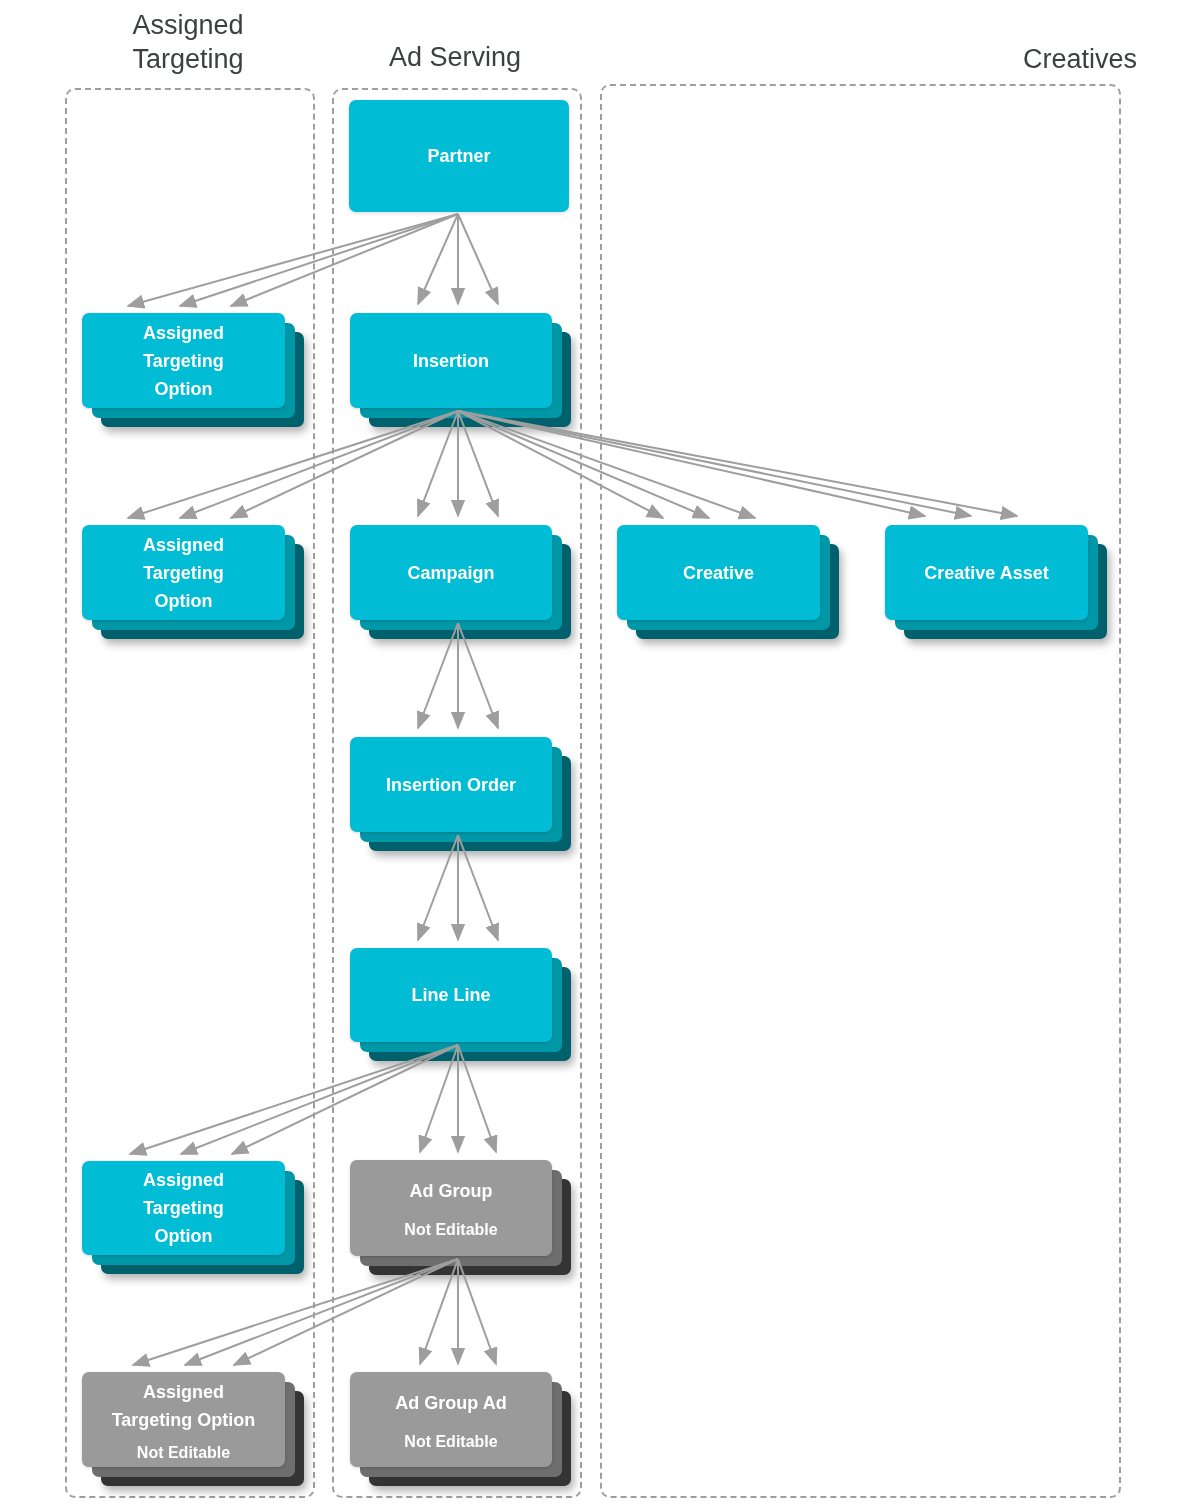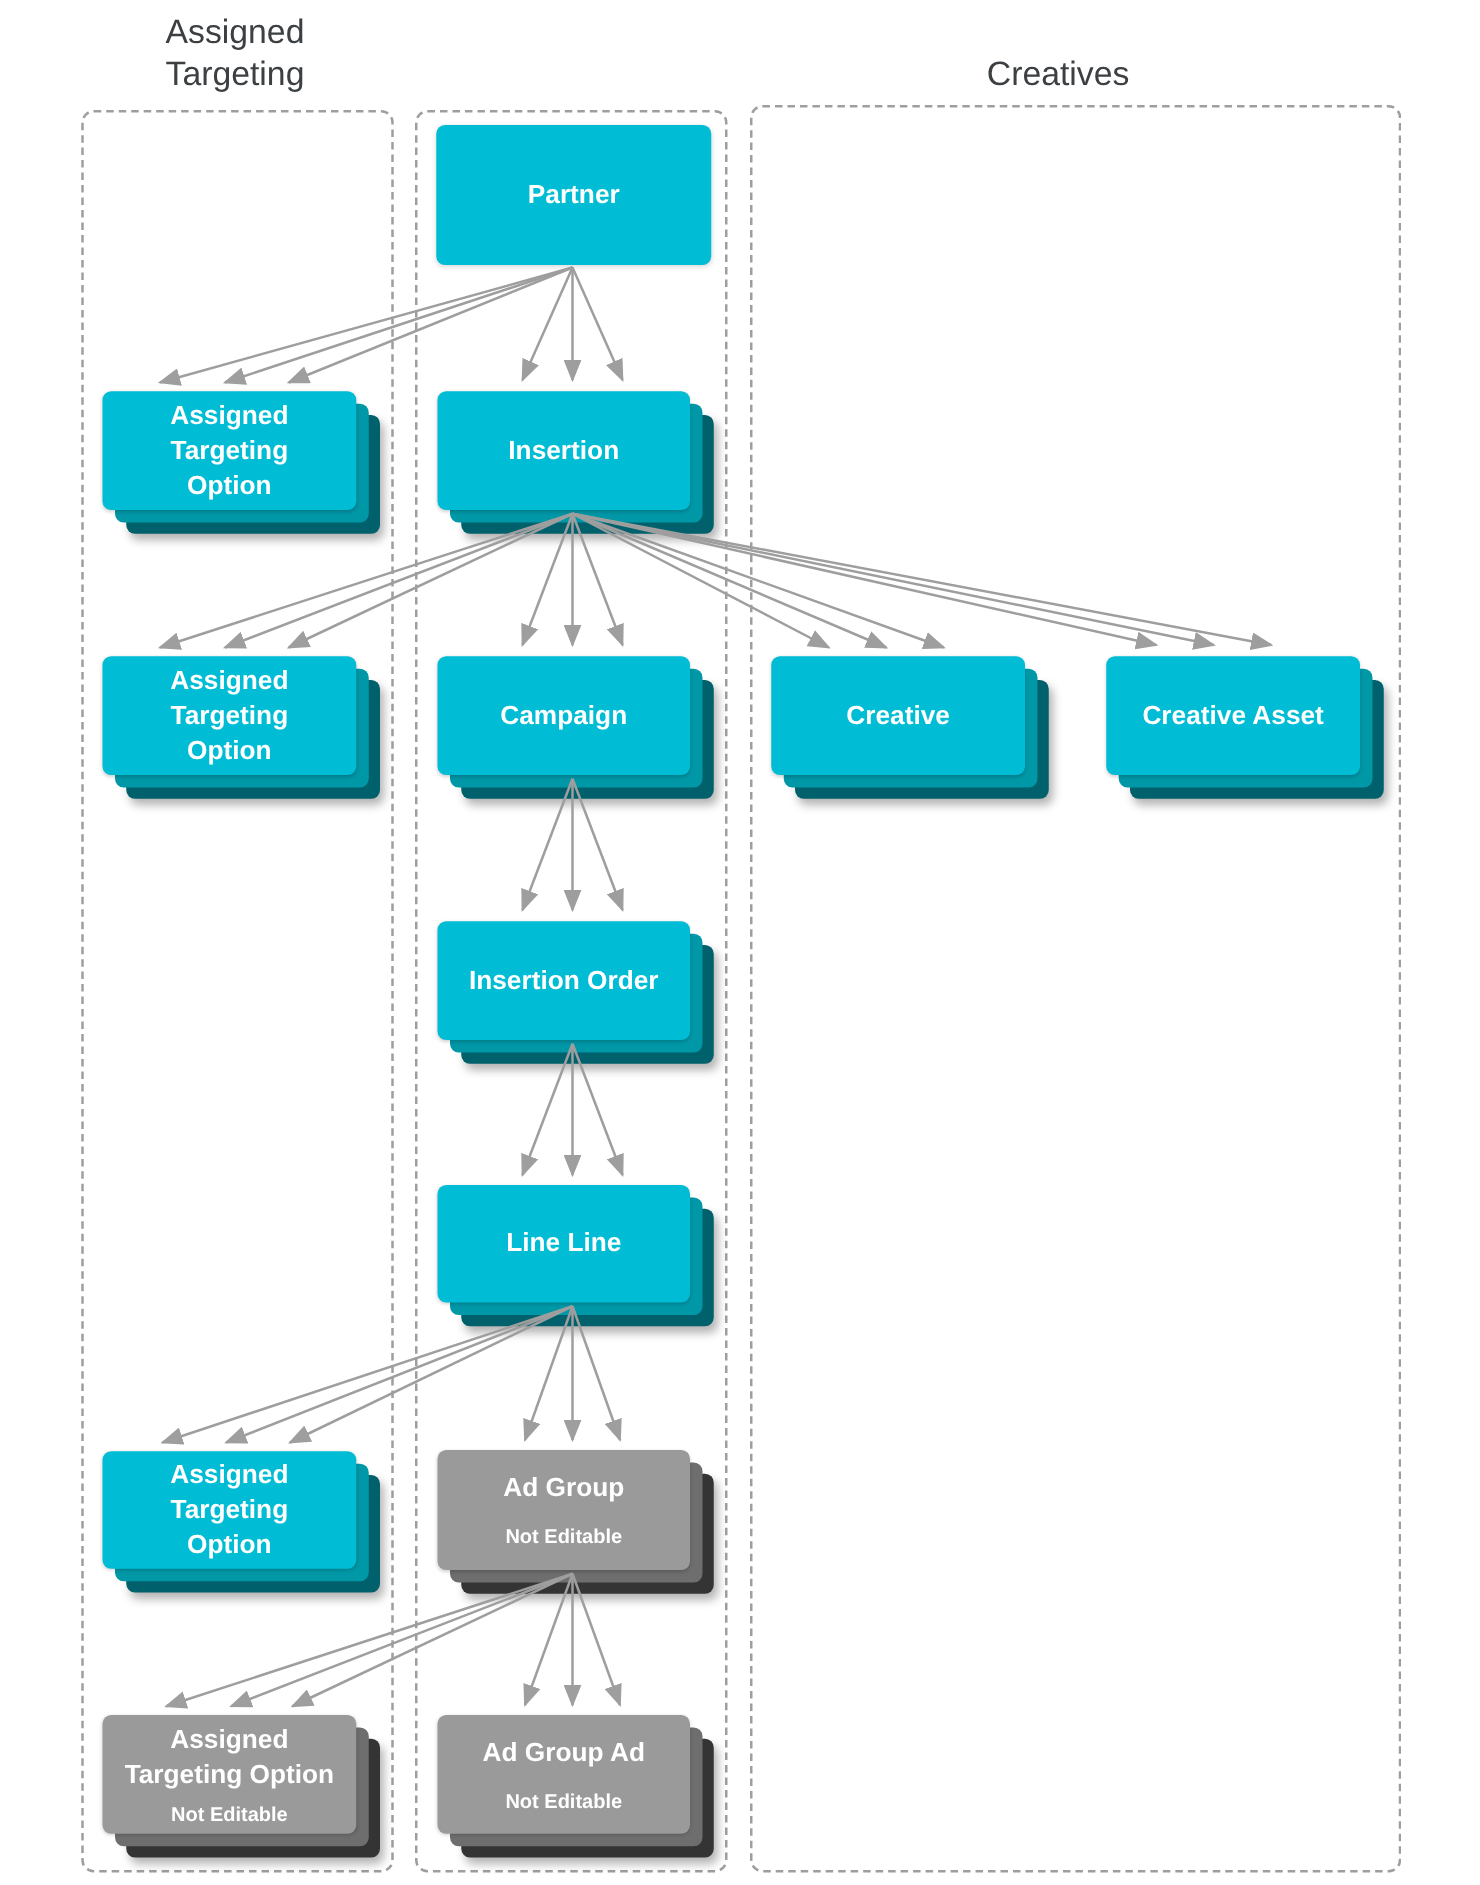--- a/index.html
+++ b/index.html
@@ -25,36 +25,37 @@
   .flat .layer.top { box-shadow:0 1px 4px rgba(0,0,0,0.15); }
 
   .cyan .layer.top { background:#00bcd4; }
   .cyan .layer.mid { background:#0097a7; }
   .cyan .layer.back{ background:#00606b; }
 
   .gray .layer.top { background:#9a9a9a; }
   .gray .layer.mid { background:#6e6e6e; }
   .gray .layer.back{ background:#343434; }
 
-  .label { font-weight:bold; font-size:21px; line-height:28px; white-space:pre-line; }
+  .label { font-weight:bold; font-size:18px; line-height:28px; white-space:pre-line; }
   .sublabel { font-weight:bold; font-size:16px; line-height:18px; margin-top:16px; }
   .tight .sublabel { margin-top:10px; }
 </style>
 </head>
 <body>
 
 <div class="canvas">
 
   <div class="column" style="left:65px;  top:88px; width:246px; height:1406px;"></div>
   <div class="column" style="left:332px; top:88px; width:246px; height:1406px;"></div>
   <div class="column" style="left:600px; top:84px; width:517px; height:1410px;"></div>
 
   <div class="col-header" style="left:65px;  top:8px;  width:246px;">Assigned
 Targeting</div>
-  <div class="col-header" style="left:588px; top:42px; width:517px;">Creatives</div>
+  <div class="col-header" style="left:332px; top:40px; width:246px;">Ad Serving</div>
+  <div class="col-header" style="left:620px; top:42px; width:517px;text-align:right;">Creatives</div>
 
   <svg class="edges" width="1184" height="1508" viewBox="0 0 1184 1508">
     <defs>
       <marker id="ah" viewBox="0 0 10 8" markerWidth="9" markerHeight="7.2" refX="9" refY="4" orient="auto">
         <path d="M0,0 L10,4 L0,8 z" fill="#9e9e9e"></path>
       </marker>
     </defs>
     <g stroke="#9e9e9e" stroke-width="2" fill="none">
 
       <line x1="458" y1="214" x2="128" y2="306" marker-end="url(#ah)"></line>

